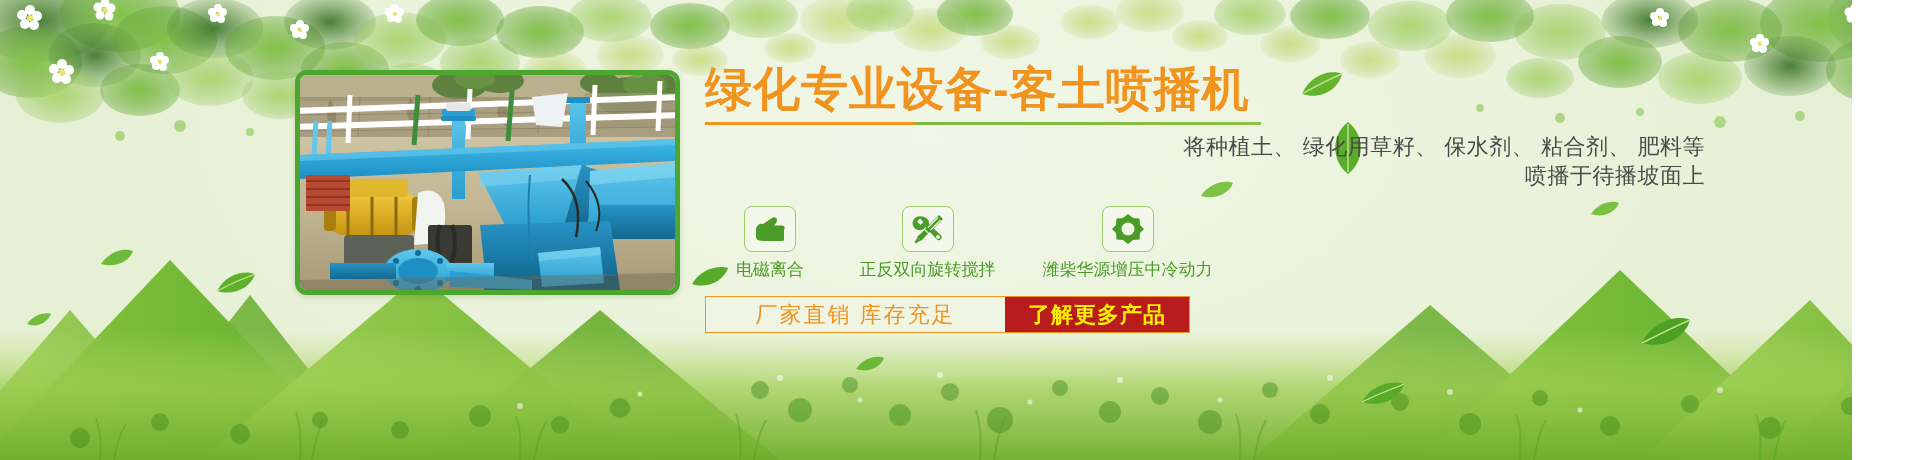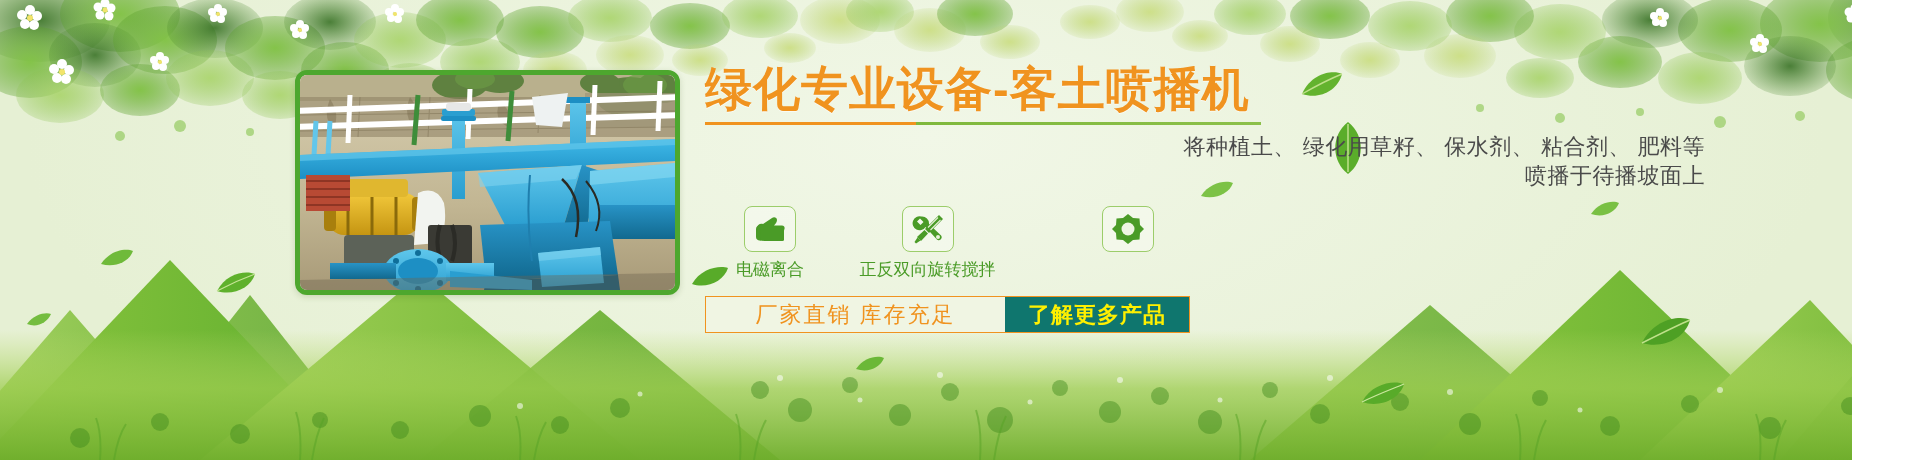--- a/index.html
+++ b/index.html
@@ -122,21 +122,21 @@
   .cta-text {
     flex: 1;
     display: flex; align-items: center; justify-content: center;
     font-size: 22px;
     color: #f0931f;
     letter-spacing: 2px;
     white-space: nowrap;
   }
   .cta-button {
     width: 184px;
-    background: #0f766e;
+    background: #b91c1c;
     display: flex; align-items: center; justify-content: center;
     font-size: 22px;
     font-weight: bold;
     color: #fff000;
     letter-spacing: 1px;
     white-space: nowrap;
     cursor: pointer;
   }
 </style>
 </head>
@@ -692,20 +692,21 @@
         <div class="feature-label">正反双向旋转搅拌</div>
       </div>
 
       <div class="feature f3">
         <div class="feature-icon">
           <svg width="34" height="32" viewBox="0 0 34 32" xmlns="http://www.w3.org/2000/svg">
             <path d="M17 1 L22 5 L28.5 5.5 L29 12 L33 16 L29 20 L28.5 26.5 L22 27 L17 31 L12 27 L5.5 26.5 L5 20 L1 16 L5 12 L5.5 5.5 L12 5 Z" fill="#4a9b27"></path>
             <circle cx="17" cy="16" r="6.5" fill="#eef5e2"></circle>
           </svg>
         </div>
+        <div class="feature-label">潍柴华源增压中冷动力</div>
       </div>
 
     </div>
 
     <div class="cta">
       <div class="cta-text">厂家直销  库存充足</div>
       <div class="cta-button">了解更多产品</div>
     </div>
 
   </div>

